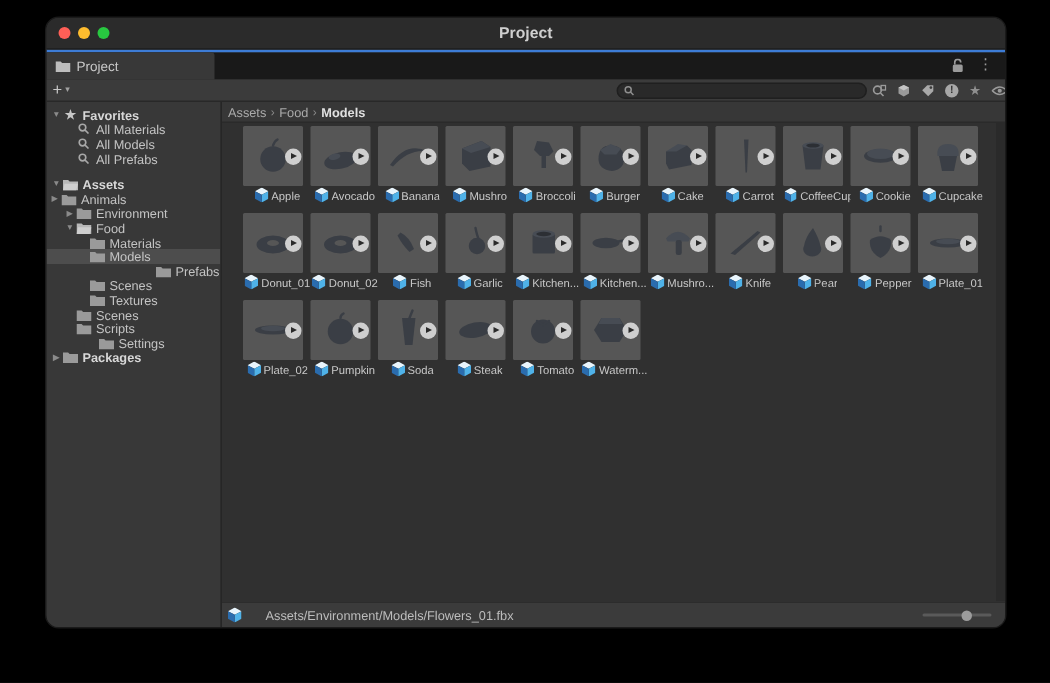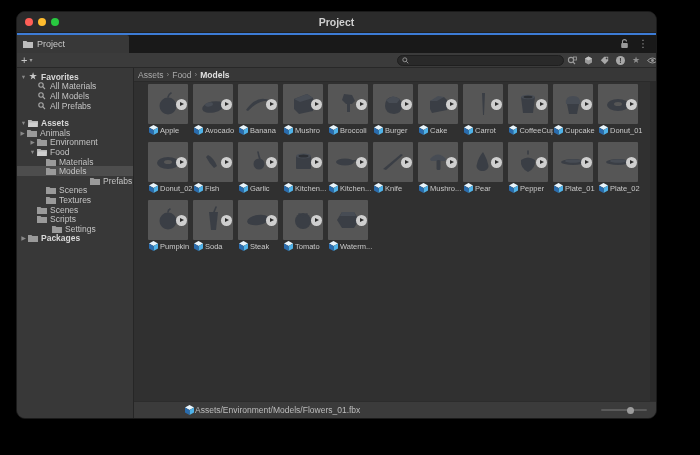--- a/index.html
+++ b/index.html
@@ -1,20 +1,20 @@
 <!DOCTYPE html>
 <html style="--accent: #3d7cd6;"><head>
 <meta charset="utf-8">
 <style>
   * { margin:0; padding:0; box-sizing:border-box; }
   html,body { width:700px; height:455px; background:#000; overflow:hidden;
               font-family:"Liberation Sans", sans-serif; }
   #stage { position:relative; width:700px; height:455px; background:#000; }
 
-  #window { position:absolute; left:16px; top:11px; width:641px; height:408px;
+  #window { position:absolute; left:30px; top:11px; width:641px; height:408px;
             background:#303030; border-radius:9px; overflow:hidden;
             box-shadow:0 8px 30px rgba(0,0,0,.8); border:1px solid #1a1a1a;
             display:flex; flex-direction:column; }
 
   
   #titlebar { height:21px; background:#2b2b2b; display:flex; align-items:center;
               position:relative; flex:0 0 auto; border-bottom:1px solid #202020;}
   .lights { display:flex; gap:5px; margin-left:8px; }
   .light { width:8px; height:8px; border-radius:50%; }
   #win-title { position:absolute; left:0; right:0; text-align:center;
@@ -83,38 +83,38 @@
   .thumb { width:40px; height:40px; background:#565656; border-radius:1px;
            position:relative; }
   .thumb svg { position:absolute; left:0; top:0; }
   .playbtn { position:absolute; right:1px; top:14.5px; width:11px; height:11px;
              border-radius:50%; background:#cfcfcf; display:flex; align-items:center;
              justify-content:center; }
   .playbtn::after { content:""; display:block; width:0; height:0; margin-left:1px;
                     border-left:4px solid #2a2a2a; border-top:2.5px solid transparent;
                     border-bottom:2.5px solid transparent; }
   .cell-label { margin-top:1px; width:45px; display:flex; align-items:center;
-                justify-content:flex-start; gap:2px; padding-left:1px; }
+                justify-content:center; gap:2px; padding-left:1px; }
   .cell-label span { font-size:7.5px; color:#c8c8c8; white-space:nowrap;
                      overflow:hidden; }
 
   #vscrollbar { position:absolute; right:0; top:14px; bottom:17px; width:6px;
                 background:#2a2a2a; }
 
   
   .f  { fill:#3a3e45; }
   .f2 { fill:#474c54; }
   .f3 { fill:#2c2f34; }
   .st { stroke:#3a3e45; stroke-width:1.6; fill:none; stroke-linecap:round; }
 
   
   #statusbar { height:17px; background:#3b3b3b; border-top:1px solid #2c2c2c;
                flex:0 0 auto; display:flex; align-items:center; padding:0 9px 0 4px;
                position:relative; }
-  #status-left { display:flex; align-items:center; gap:1px; min-width:0;margin-left:47px; }
+  #status-left { display:flex; align-items:center; gap:16px; min-width:0; }
   #status-path { font-size:8.5px; color:#bdbdbd; white-space:nowrap; }
   #zoom-slider { position:absolute; right:9px; width:46px; height:10px;
                  display:flex; align-items:center; }
   #zoom-slider .track { width:100%; height:2px; background:#5a5a5a; border-radius:1px; }
   #zoom-slider .knob { position:absolute; left:26px; top:1.5px; width:7px; height:7px;
                        border-radius:50%; background:#9c9c9c; }
 </style>
 </head>
 <body>
 
@@ -535,20 +535,39 @@
                       <polygon points="5,5.4 10,2.7 10,8.3 5,11" fill="#4fb2e8"></polygon>
                       <polygon points="0,2.7 5,5.4 5,11 0,8.3" fill="#2a6cae"></polygon>
                     </svg>
                   </span>
                   <span>CoffeeCup</span>
                 </div>
               </div>
               <div class="cell">
                 <div class="thumb">
                   <svg width="40" height="40" viewBox="0 0 40 40">
+                    <ellipse cx="20" cy="20" rx="11" ry="4.5" class="f"></ellipse>
+                    <ellipse cx="20" cy="18.5" rx="9" ry="3.5" class="f2"></ellipse>
+                  </svg>
+                  <div class="playbtn"></div>
+                </div>
+                <div class="cell-label">
+                  <span class="mini-ico">
+                    <svg width="9" height="10" viewBox="0 0 10 11">
+                      <polygon points="5,0 10,2.7 5,5.4 0,2.7" fill="#e9f5fc"></polygon>
+                      <polygon points="5,5.4 10,2.7 10,8.3 5,11" fill="#4fb2e8"></polygon>
+                      <polygon points="0,2.7 5,5.4 5,11 0,8.3" fill="#2a6cae"></polygon>
+                    </svg>
+                  </span>
+                  <span>Cookie</span>
+                </div>
+              </div>
+              <div class="cell">
+                <div class="thumb">
+                  <svg width="40" height="40" viewBox="0 0 40 40">
                     <path d="M14 20 h12 l-2 10 h-8 Z" class="f"></path>
                     <path d="M13 20 q-1 -8 7 -8 q8 0 7 8 Z" class="f2"></path>
                   </svg>
                   <div class="playbtn"></div>
                 </div>
                 <div class="cell-label">
                   <span class="mini-ico">
                     <svg width="9" height="10" viewBox="0 0 10 11">
                       <polygon points="5,0 10,2.7 5,5.4 0,2.7" fill="#e9f5fc"></polygon>
                       <polygon points="5,5.4 10,2.7 10,8.3 5,11" fill="#4fb2e8"></polygon>
@@ -666,52 +685,52 @@
                       <polygon points="5,5.4 10,2.7 10,8.3 5,11" fill="#4fb2e8"></polygon>
                       <polygon points="0,2.7 5,5.4 5,11 0,8.3" fill="#2a6cae"></polygon>
                     </svg>
                   </span>
                   <span>Kitchen...</span>
                 </div>
               </div>
               <div class="cell">
                 <div class="thumb">
                   <svg width="40" height="40" viewBox="0 0 40 40">
-                    <polygon points="10,27 28,12 30,13 13,28" class="f"></polygon>
-                  </svg>
-                  <div class="playbtn"></div>
-                </div>
-                <div class="cell-label">
-                  <span class="mini-ico">
-                    <svg width="9" height="10" viewBox="0 0 10 11">
-                      <polygon points="5,0 10,2.7 5,5.4 0,2.7" fill="#e9f5fc"></polygon>
-                      <polygon points="5,5.4 10,2.7 10,8.3 5,11" fill="#4fb2e8"></polygon>
-                      <polygon points="0,2.7 5,5.4 5,11 0,8.3" fill="#2a6cae"></polygon>
-                    </svg>
-                  </span>
-                  <span>Knife</span>
-                </div>
-              </div>
-              <div class="cell">
-                <div class="thumb">
-                  <svg width="40" height="40" viewBox="0 0 40 40">
                     <path d="M12 17 q8 -9 16 0 l-1 2 h-14 Z" class="f2"></path>
                     <rect x="18.5" y="18" width="4" height="10" rx="1.5" class="f"></rect>
                   </svg>
                   <div class="playbtn"></div>
                 </div>
                 <div class="cell-label">
                   <span class="mini-ico">
                     <svg width="9" height="10" viewBox="0 0 10 11">
                       <polygon points="5,0 10,2.7 5,5.4 0,2.7" fill="#e9f5fc"></polygon>
                       <polygon points="5,5.4 10,2.7 10,8.3 5,11" fill="#4fb2e8"></polygon>
                       <polygon points="0,2.7 5,5.4 5,11 0,8.3" fill="#2a6cae"></polygon>
                     </svg>
                   </span>
                   <span>Mushro...</span>
+                </div>
+              </div>
+              <div class="cell">
+                <div class="thumb">
+                  <svg width="40" height="40" viewBox="0 0 40 40">
+                    <polygon points="10,27 28,12 30,13 13,28" class="f"></polygon>
+                  </svg>
+                  <div class="playbtn"></div>
+                </div>
+                <div class="cell-label">
+                  <span class="mini-ico">
+                    <svg width="9" height="10" viewBox="0 0 10 11">
+                      <polygon points="5,0 10,2.7 5,5.4 0,2.7" fill="#e9f5fc"></polygon>
+                      <polygon points="5,5.4 10,2.7 10,8.3 5,11" fill="#4fb2e8"></polygon>
+                      <polygon points="0,2.7 5,5.4 5,11 0,8.3" fill="#2a6cae"></polygon>
+                    </svg>
+                  </span>
+                  <span>Knife</span>
                 </div>
               </div>
               <div class="cell">
                 <div class="thumb">
                   <svg width="40" height="40" viewBox="0 0 40 40">
                     <path d="M20 10 q4 7 5 12 a6 5 0 1 1 -11 0 q1 -6 6 -12 Z" class="f"></path>
                   </svg>
                   <div class="playbtn"></div>
                 </div>
                 <div class="cell-label">

